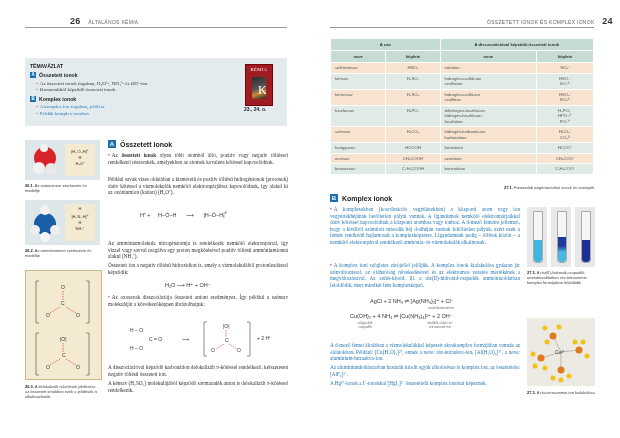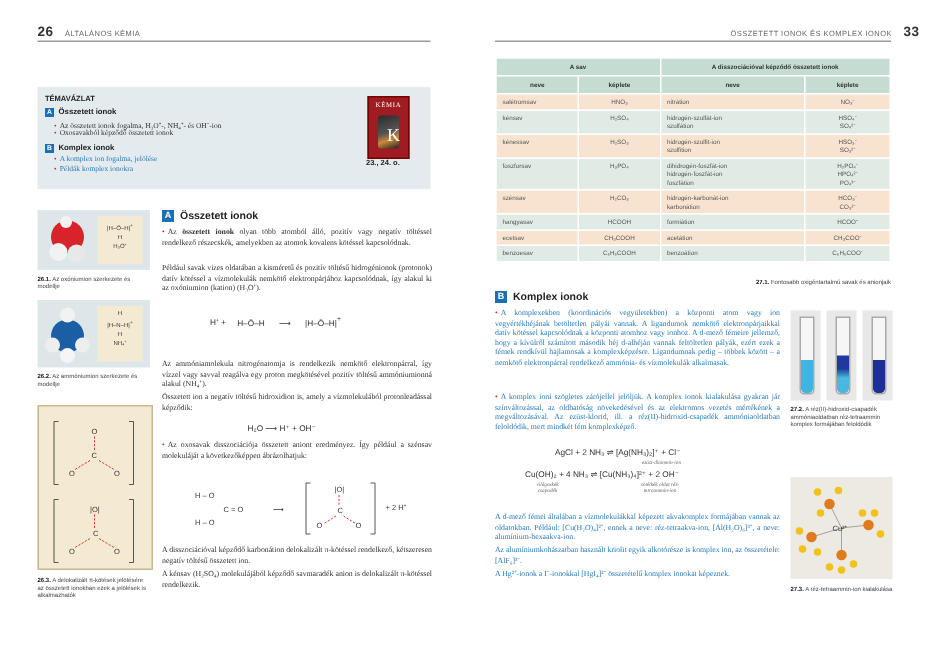--- a/index.html
+++ b/index.html
@@ -3,21 +3,21 @@
 <meta charset="utf-8">
 <style>
   html, body { margin:0; padding:0; }
   body { width:620px; height:438px; background:#fff; position:relative; overflow:hidden;
          font-family:"Liberation Serif", serif; color:#333; }
   .page { position:absolute; top:0; height:438px; width:310px; }
   #left { left:0; }
 
   
   .runhead { position:absolute; top:18px; font-family:"Liberation Sans", sans-serif; font-size:5px; color:#666; letter-spacing:0.3px; }
-  .pnum { font-family:"Liberation Sans", sans-serif; font-weight:bold; font-size:9px; color:#333; }
+  .pnum { font-family:"Liberation Sans", sans-serif; font-weight:bold; font-size:9px; color:#333;margin-left:45px; }
   .hrule { position:absolute; top:27px; height:1px; background:#999; }
 
   .chapter-title { position:absolute; left:25px; top:33px; font-family:"Liberation Sans", sans-serif;
      font-size:16px; font-weight:bold; color:#222; letter-spacing:-0.2px; }
   .chapter-title .num { font-weight:normal; color:#444; }
 
   .tema { position:absolute; left:25px; top:58px; width:262px; height:68px; background:#e3ebee; }
   .tema-title { position:absolute; left:5px; top:5px; font-family:"Liberation Sans", sans-serif; font-size:5px; font-weight:bold; color:#222; }
   .tema-sec { position:absolute; left:5px; font-family:"Liberation Sans", sans-serif; font-size:5.2px; font-weight:bold; color:#222; display:flex; align-items:center; gap:3px; }
   .badge { display:inline-block; width:6px; height:6px; background:#1a6fb5; color:#fff; font-size:4.5px; text-align:center; line-height:6px; font-family:"Liberation Sans", sans-serif; font-weight:bold; }
@@ -182,21 +182,21 @@
         <path d="M82,2 L79,2 L79,36 L82,36 M122,2 L125,2 L125,36 L122,36"></path>
       </g>
     </svg>
   </div>
   <div class="para" style="left:108px;top:364px;width:180px;">A disszociációval képződő karbonátion delokalizált π-kötéssel rendelkező, kétszeresen negatív töltésű összetett ion.</div>
   <div class="para" style="left:108px;top:380px;width:180px;">A kénsav (H₂SO₄) molekulájából képződő savmaradék anion is delokalizált π-kötéssel rendelkezik.</div>
 </div>
 
 <div class="runhead" style="left:487px;top:16px;">
   <span>ÖSSZETETT IONOK ÉS KOMPLEX IONOK</span>
-  <span class="pnum" style="margin-left:6px">33</span>
+  <span class="pnum" style="margin-left:6px">24</span>
 </div>
 <div class="hrule" style="left:330px;width:264px;"></div>
 
 <table class="acids">
   <thead>
     <tr>
       <th colspan="2">A sav</th>
       <th colspan="2">A disszociációval képződő összetett ionok</th>
     </tr>
     <tr>

